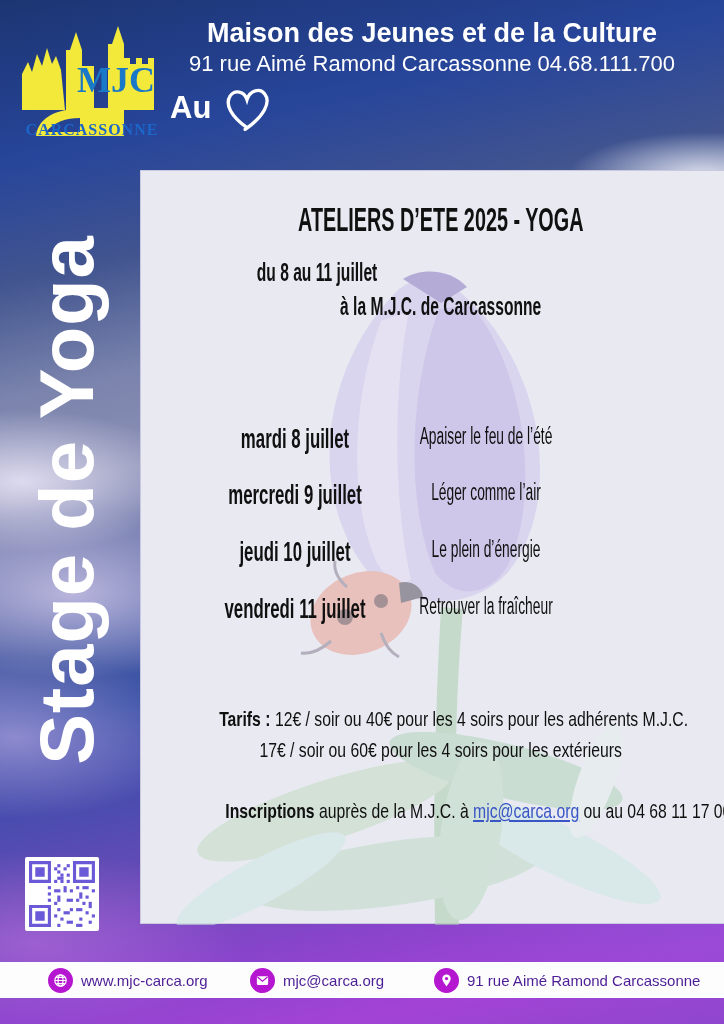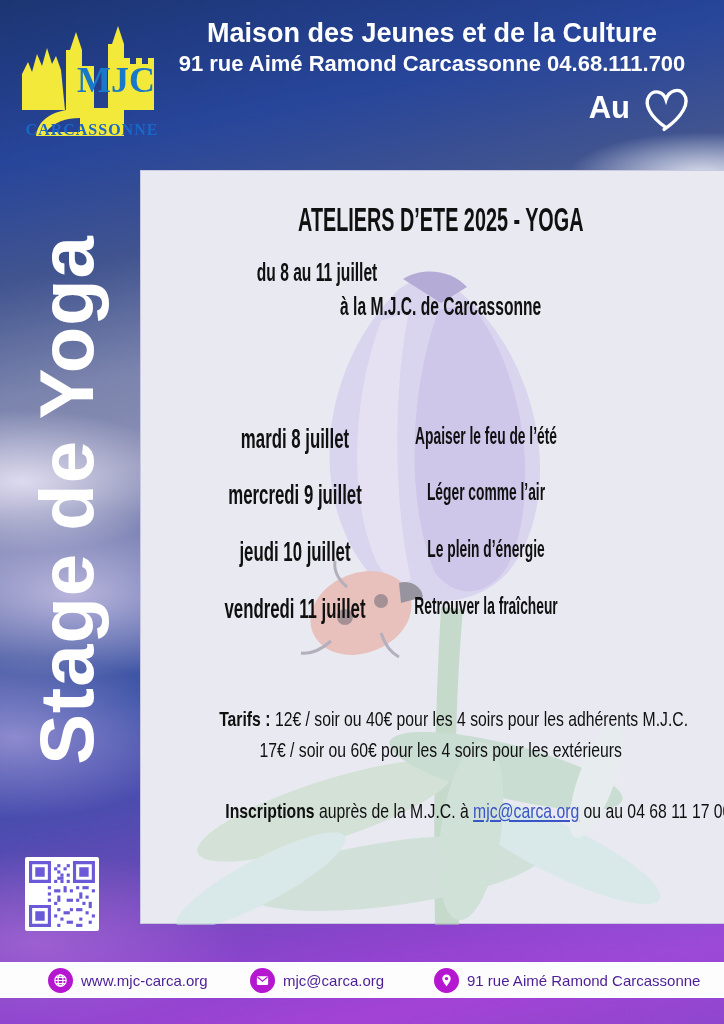--- a/index.html
+++ b/index.html
@@ -14,42 +14,42 @@
       radial-gradient(ellipse 300px 130px at 10% 58%, rgba(224,214,244,.7), transparent 65%),
       radial-gradient(ellipse 280px 125px at 2% 72%, rgba(199,178,233,.6), transparent 65%),
       radial-gradient(ellipse 320px 140px at 5% 92%, rgba(216,130,235,.4), transparent 65%),
       radial-gradient(ellipse 380px 160px at 95% 90%, rgba(140,85,215,.45), transparent 65%),
       linear-gradient(168deg,#1c3572 0%,#27459a 14%,#41548f 24%,#7b84ad 34%,#8b8fb5 42%,#5b68a5 52%,#3750a5 62%,#4a4cae 70%,#6a4ab8 78%,#8a44cc 86%,#a343d6 93%,#8f46cd 100%);
   }
   
   .logo{position:absolute;left:16px;top:14px;width:152px;height:124px;}
   .header-text{position:absolute;left:170px;top:16px;width:524px;text-align:center;color:#fff;}
   .h-title{font-size:27px;font-weight:bold;line-height:34px;}
-  .h-addr{font-size:22px;font-weight:700;line-height:28px;}
-  .h-slogan{display:flex;align-items:center;justify-content:flex-end;gap:8px;margin-top:4px;
+  .h-addr{font-size:22px;font-weight:400;line-height:28px;}
+  .h-slogan{display:flex;align-items:center;justify-content:flex-start;gap:8px;margin-top:4px;
             font-size:31px;font-weight:bold;}
   
   .vtitle{position:absolute;left:-262px;top:455px;width:660px;height:90px;
           transform:rotate(-90deg);text-align:center;color:#fff;
           font-size:76px;font-weight:bold;letter-spacing:1px;white-space:nowrap;}
   
   .qr{position:absolute;left:25px;top:857px;width:74px;height:74px;}
   
   .panel{position:absolute;left:140px;top:170px;width:602px;height:754px;
          background:#e9e9f2;border:1px solid rgba(110,100,170,.25);box-sizing:border-box;}
   .flower{position:absolute;inset:0;opacity:.55;}
   .panel *{color:#101010;}
   .cline{position:absolute;left:0;width:100%;text-align:center;white-space:nowrap;}
   .sx60{display:inline-block;transform:scaleX(.60);transform-origin:center;white-space:nowrap;}
   .sx75{display:inline-block;transform:scaleX(.75);transform-origin:center;white-space:nowrap;}
   .cpos{position:absolute;transform:translateX(-50%);white-space:nowrap;}
   .p-title{top:30px;font-size:33px;font-weight:bold;}
   .p-sub{font-size:26px;font-weight:bold;}
   .sch-day{font-size:28px;font-weight:bold;}
-  .sch-theme{font-size:23px;font-weight:700;}
+  .sch-theme{font-size:23px;font-weight:400;}
   .tarifs{top:532px;font-size:21px;line-height:31px;}
   .inscr{top:628px;font-size:21px;}
   .bold{font-weight:bold;}
   .email-link{color:#3a55c5;text-decoration:underline;}
   
   .footer-strip{position:absolute;left:0;top:962px;width:724px;height:36px;background:#fdfdfe;}
   .f-item{position:absolute;top:0;height:36px;display:flex;align-items:center;gap:8px;
           font-size:15px;color:#4c1d95;cursor:pointer;}
   .f-icon{width:25px;height:25px;border-radius:50%;background:#b517d0;display:flex;
           align-items:center;justify-content:center;flex:0 0 auto;}

